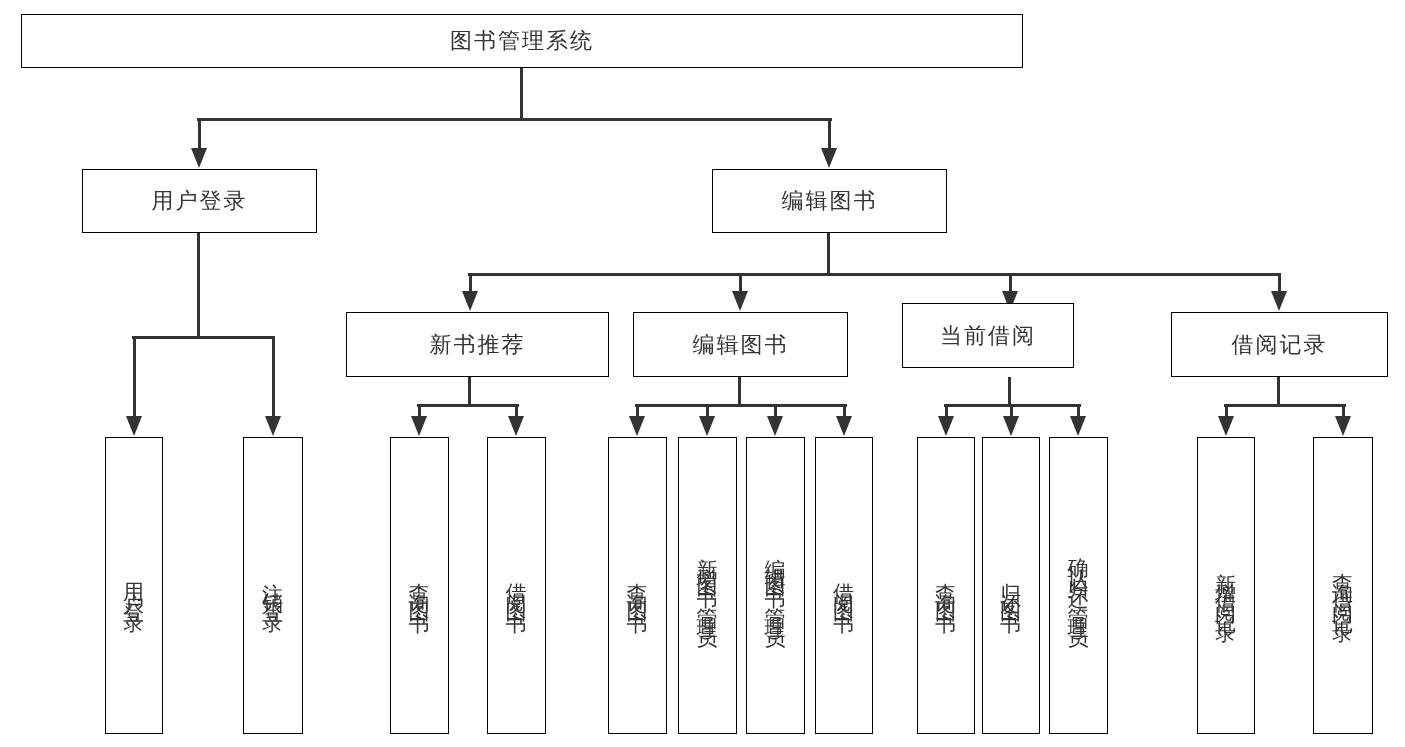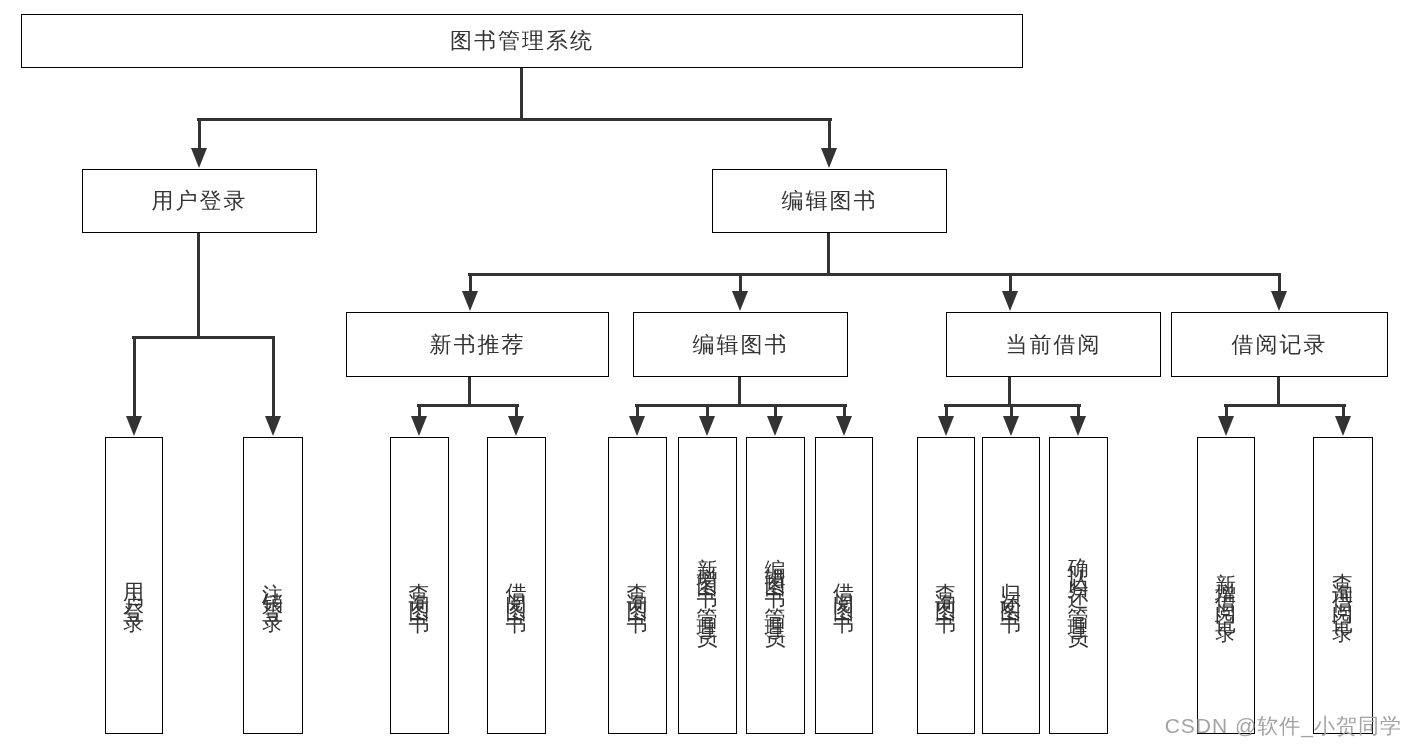--- a/index.html
+++ b/index.html
@@ -46,21 +46,21 @@
     letter-spacing:1px;
     white-space:nowrap;
     z-index:5;
   }
   
   #n-root{left:21px;top:14px;width:1002px;height:54px;}
   #n-l2-0{left:82px;top:169px;width:235px;height:64px;}
   #n-l2-1{left:712px;top:169px;width:235px;height:64px;}
   #n-l3-0{left:346px;top:312px;width:263px;height:65px;}
   #n-l3-1{left:633px;top:312px;width:215px;height:65px;}
-  #n-l3-2{left:902px;top:312px;width:215px;height:65px;margin-left:44px;}
+  #n-l3-2{left:902px;top:303px;width:172px;height:65px;}
   #n-l3-3{left:1171px;top:312px;width:217px;height:65px;font-family:Liberation Mono, monospace;}
   .leaf{top:437px;height:297px;}
   #n-ua{left:105px;width:58px;}
   #n-ub{left:243px;width:60px;}
   #n-na{left:390px;width:59px;}
   #n-nb{left:487px;width:59px;}
   #n-ba{left:608px;width:59px;}
   #n-bb{left:678px;width:59px;}
   #n-bc{left:746px;width:59px;}
   #n-bd{left:815px;width:58px;}
@@ -177,14 +177,13 @@
     <span class="vtext">确认归还（管理员）</span>
   </div>
 
   <div class="box v leaf" id="n-ra">
     <span class="vtext">新增借阅记录</span>
   </div>
   <div class="box v leaf" id="n-rb">
     <span class="vtext">查询借阅记录</span>
   </div>
 
-  <div id="watermark">CSDN @软件_小贺同学</div>
 </div>
 
 </body></html>

